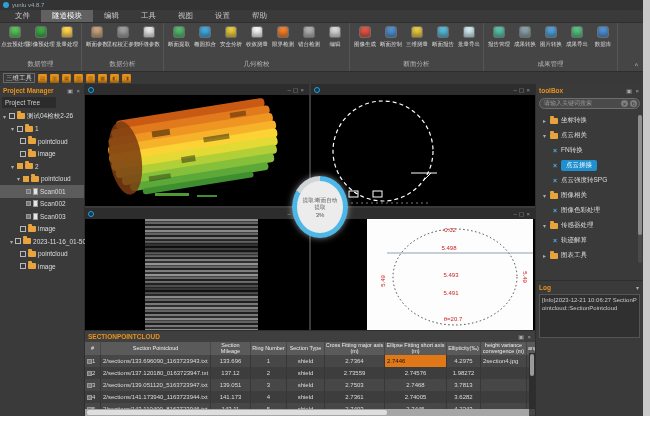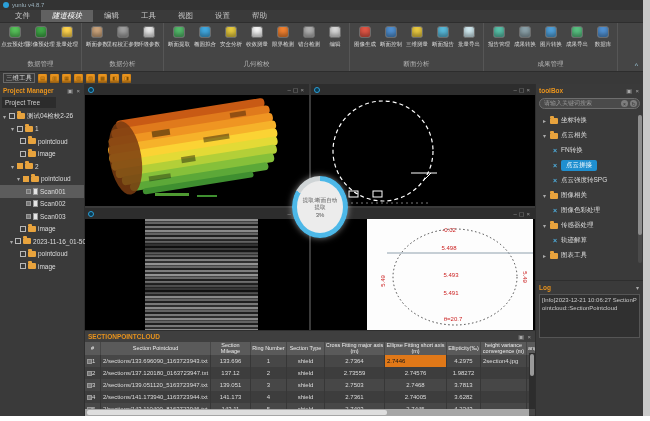--- a/index.html
+++ b/index.html
@@ -8,21 +8,21 @@
   .desktop-strip { position:absolute; left:643px; top:0; width:7px; height:416px; background:#c9c9c9; }
 
   
   .titlebar { height:10px; background:#333333; display:flex; align-items:center; padding-left:3px; gap:3px; }
   .app-logo { width:6px; height:6px; border-radius:50%; background:#2b9fd8; }
   .app-title { font-size:6px; color:#9ab0bb; }
 
   
   .menubar { height:13px; background:#3a3a3a; display:flex; align-items:stretch; padding-left:4px; border-bottom:1px solid #2e2e2e; }
   .menu-tab { font-size:7.5px; color:#c8c8c8; padding:0 11px; display:flex; align-items:center; }
-  .menu-tab.active { background:#616161; color:#ffffff;font-style:italic; }
+  .menu-tab.active { background:#616161; color:#ffffff; }
 
   
   .ribbon { height:48px; background:#454545; display:flex; position:relative; }
   .rgroup { display:flex; flex-direction:column; border-right:1px solid #565656; padding:0 2px; }
   .btnrow { flex:1; display:flex; align-items:flex-start; padding-top:3px; gap:1px; }
   .rbtn { width:25px; display:flex; flex-direction:column; align-items:center; gap:2px; }
   .ricon { width:12px; height:12px; border-radius:3px; border:1px solid #6c6c6c; background:#888; box-shadow:inset 0 -3px 4px rgba(0,0,0,.35); }
   .rlabel { font-size:6px; color:#dddddd; white-space:nowrap; transform:scale(.92); }
   .grplabel { font-size:6.5px; color:#b5b5b5; text-align:center; padding:1px 0 2px; }
   .ribbon-collapse { position:absolute; right:5px; bottom:2px; font-size:7px; color:#9cc7d8; }

